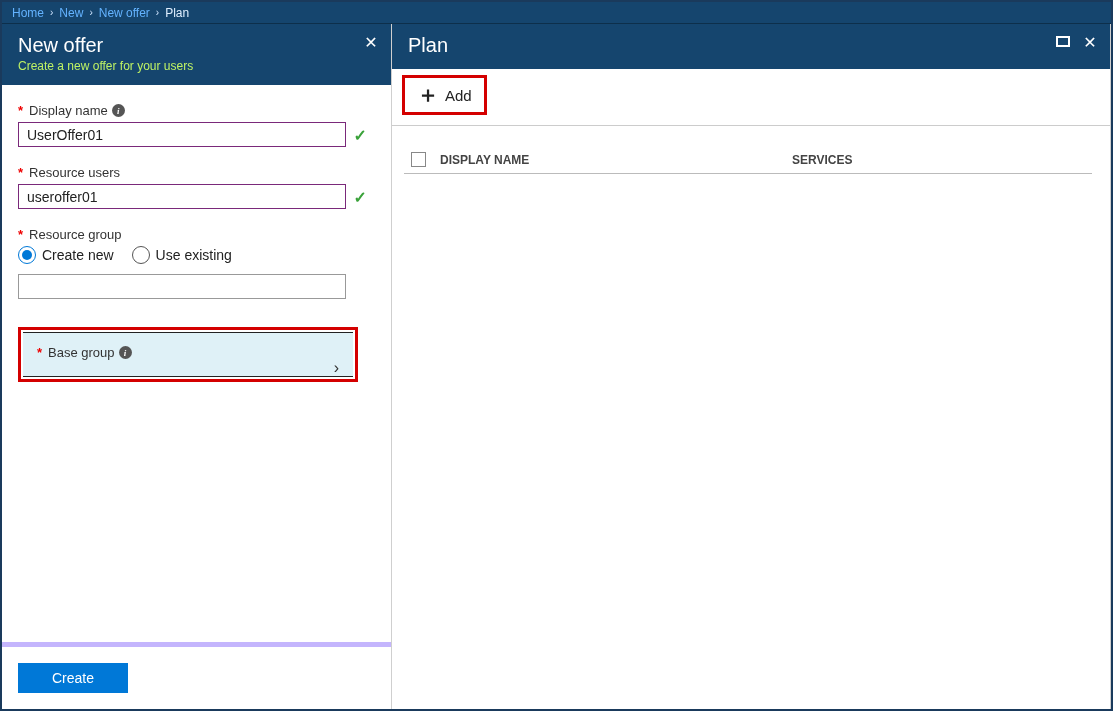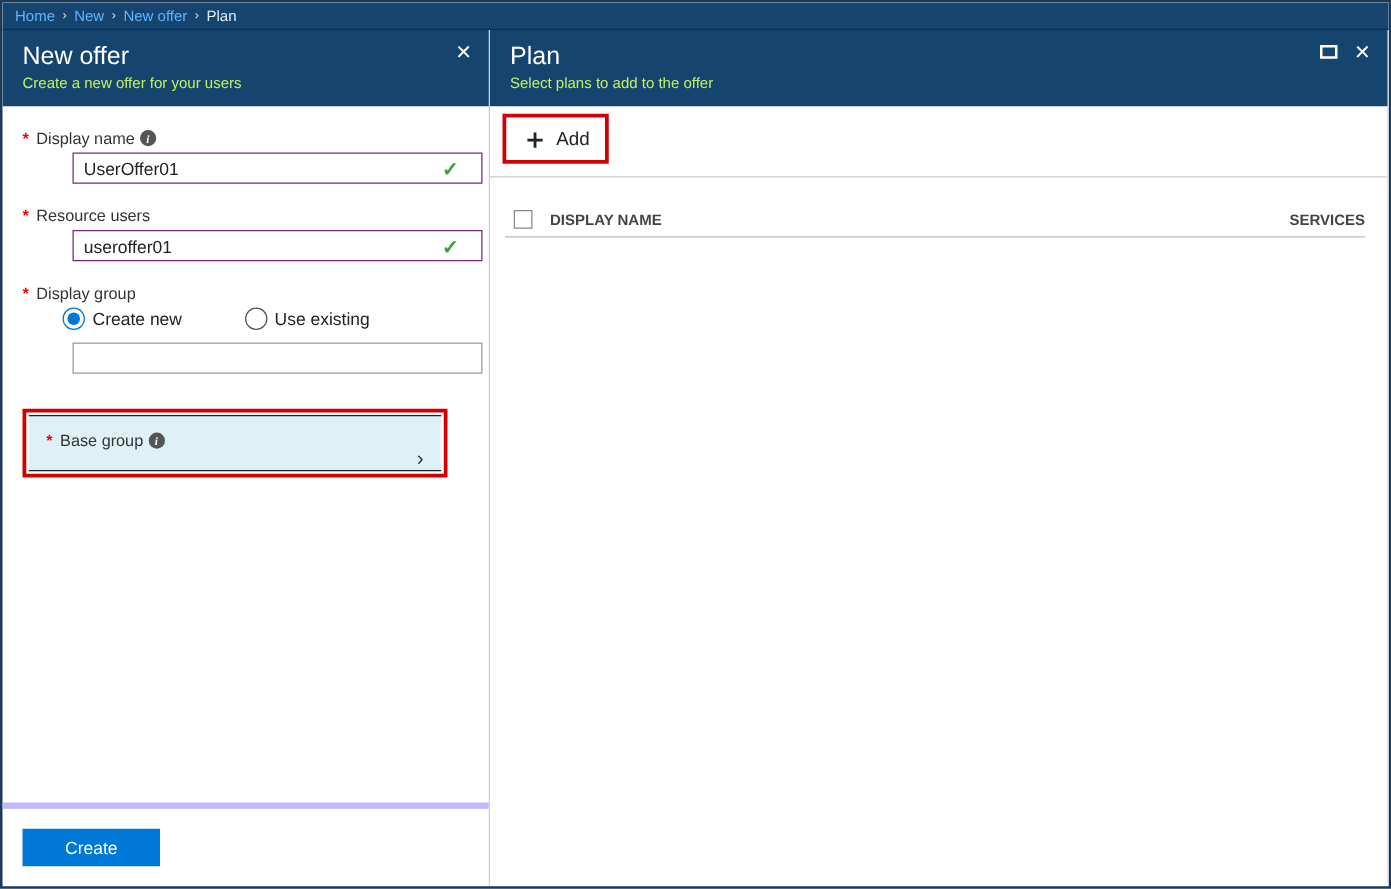--- a/index.html
+++ b/index.html
@@ -23,26 +23,26 @@
 .icon-btn { width: 20px; height: 20px; display:flex; align-items:center; justify-content:center; color:#fff; cursor:pointer; font-size:16px; }
 
 .blade-body { padding: 18px 16px 12px 16px; flex:1; overflow:auto; }
 
 .form-group { margin-bottom: 18px; }
 .label-row { display:flex; align-items:center; font-size:13px; color:#333; margin-bottom:4px; }
 .req { color: #e00; margin-right:6px; font-weight:bold; }
 .info-icon { width:13px; height:13px; margin-left:4px; display:inline-flex; align-items:center; justify-content:center; background:#555; color:#fff; border-radius:50%; font-size:9px; font-weight:bold; font-style: italic; font-family: serif; }
 
 .inputwrap { position:relative; }
-.text-input { width:328px; height:25px; padding: 3px 28px 3px 8px; font-size:14px; border:1px solid #7a297a; background:#fff; color:#222;margin-left:40px; }
+.text-input { width:328px; height:25px; padding: 3px 28px 3px 8px; font-size:14px; border:1px solid #7a297a; background:#fff; color:#222; }
 .text-input.plain { border:1px solid #999; width:328px; }
 .check-ok { position:absolute; right:8px; top:4px; color:#3aa23a; font-size:16px; font-weight:bold; }
 
 .radio-row { display:flex; gap:18px; align-items:center; margin-top:4px; }
-.radio { display:flex; align-items:center; gap:6px; font-size:14px; color:#222; cursor:pointer;margin-left:32px; }
+.radio { display:flex; align-items:center; gap:6px; font-size:14px; color:#222; cursor:pointer; }
 .radio-circle { width:18px; height:18px; border:1px solid #555; border-radius:50%; display:flex; align-items:center; justify-content:center; }
 .radio-circle.sel { border:1px solid #0078d7; }
 .radio-dot { width:10px; height:10px; background:#0078d7; border-radius:50%; }
 
 .selector-box { border:3px solid #d40000; padding:2px; margin-top:28px; width:340px; }
 .selector-inner { background:#dff1f7; border-top:1px solid #222; border-bottom:1px solid #222; padding:12px 14px 14px 14px; position:relative; cursor:pointer; }
 .selector-inner .label-row { margin-bottom:2px; }
 .selector-value { font-size:17px; font-style:italic; color:#333; margin-top:2px; margin-left:4px;}
 .chevron-r { position:absolute; right:14px; top:26px; color:#333; font-size:16px; }
 
@@ -53,21 +53,21 @@
 .add-box { border:3px solid #d40000; display:inline-block; padding:2px; }
 .add-btn { display:flex; align-items:center; gap:6px; font-size:15px; color:#222; padding:4px 10px; cursor:pointer; }
 .plus-icon { font-size:22px; font-weight:bold; line-height:1; }
 
 .table-area { padding: 20px 18px 10px 12px; }
 .thead { display:flex; align-items:center; border-bottom:1px solid #bbb; padding:6px 0; }
 .th-check { width:28px; display:flex; justify-content:center; }
 .chkbox { width:15px; height:15px; border:1px solid #888; background:#fff; cursor:pointer; }
 .th { font-size:12px; font-weight:600; color:#444; }
 .th-name { flex: 0 0 360px; padding-left:8px; }
-.th-services { flex:1;text-align:right; }
+.th-services { flex:1; }
 .empty-row { padding:14px 2px; font-size:14px; color:#333; border-bottom:1px solid #ddd; }
 
 .bladeB .blade-footer { border-top:1px solid #ddd; padding:16px; }
 
 </style>
 </head>
 <body>
 
 <div class="breadcrumb">
   <a>Home</a>
@@ -111,21 +111,21 @@
         </div>
         <div class="inputwrap">
           <input class="text-input" type="text" value="useroffer01" style="">
           <span class="check-ok">✓</span>
         </div>
       </div>
 
       <div class="form-group">
         <div class="label-row">
           <span class="req">*</span>
-          <span>Display group</span>
+          <span>Resource group</span>
         </div>
         <div class="radio-row">
           <div class="radio">
             <span class="radio-circle sel">
                 <span class="radio-dot"></span>
               </span>
             <span>Create new</span>
           </div>
           <div class="radio">
             <span class="radio-circle"></span>
@@ -149,21 +149,20 @@
     </div>
 
     <div class="blade-footer">
       <button class="btn-primary">Create</button>
     </div>
   </div>
 
   <div class="blade bladeB">
     <div class="blade-header">
       <div class="title">Plan</div>
-      <div class="subtitle">Select plans to add to the offer</div>
       <div class="hx">
         <span class="icon-btn" style="font-size:13px; border:2px solid #fff; width:14px; height:11px; margin-top:4px;"></span>
         <span class="icon-btn">✕</span>
       </div>
     </div>
 
     <div class="toolbar">
       <span class="add-box">
         <span class="add-btn">
           <span class="plus-icon">＋</span>

